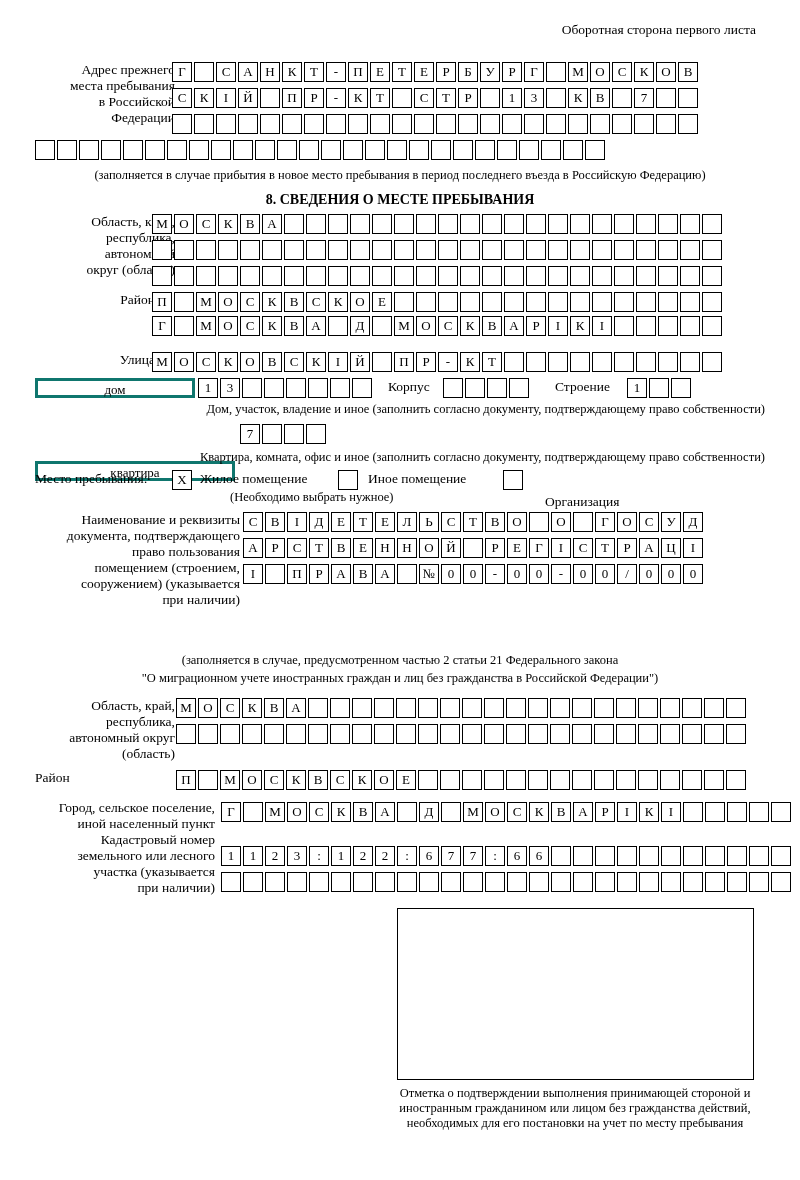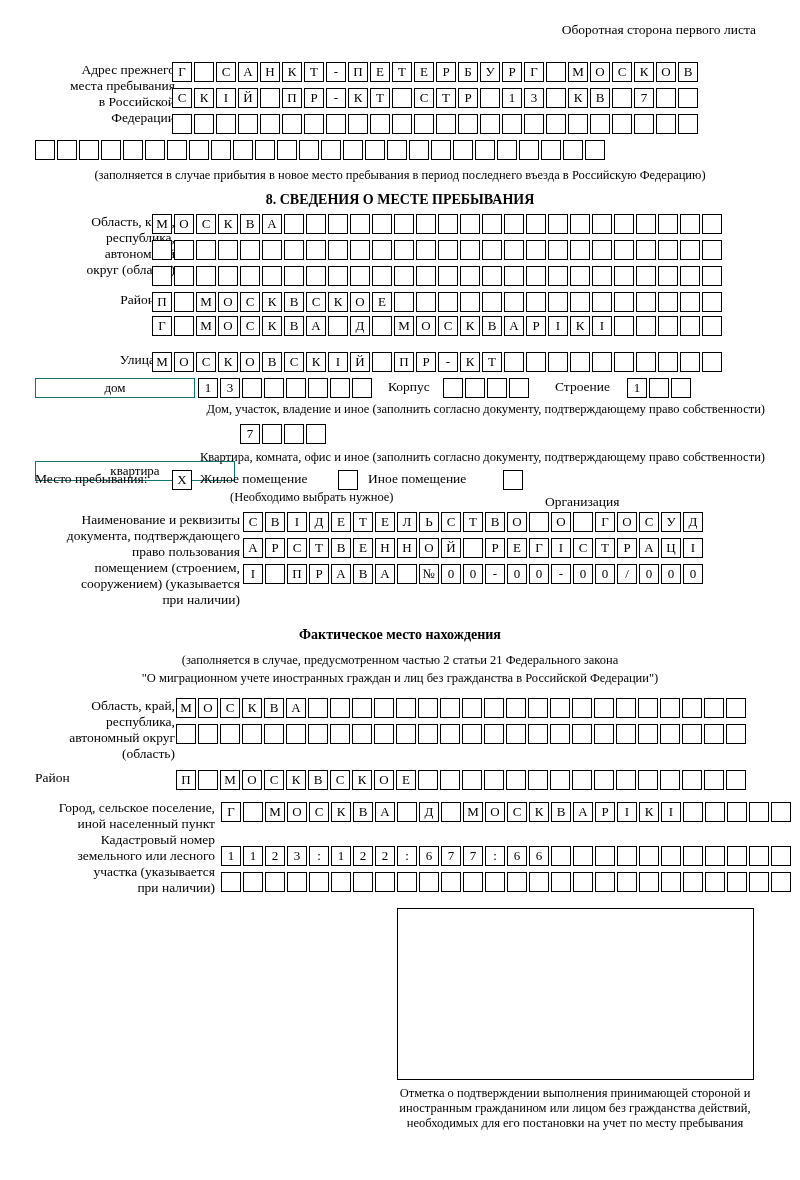--- a/index.html
+++ b/index.html
@@ -44,21 +44,21 @@
     box-sizing: border-box;
     font-size: 13px;
     line-height: 18px;
     text-align: center;
     font-family: "Liberation Serif", serif;
     background: #fff;
   }
   .cell:last-child { margin-right: 0; }
 
   .boxwide {
-    border: 1px solid #0f766e;
+    border: 3px solid #0f766e;
     box-sizing: border-box;
     height: 20px;
     font-size: 13px;
     line-height: 18px;
     text-align: center;
   }
   .center { text-align: center; }
 
   .bigbox {
     border: 1px solid #000;
@@ -486,21 +486,20 @@
       <div class="cell">0</div>
       <div class="cell">-</div>
       <div class="cell">0</div>
       <div class="cell">0</div>
       <div class="cell">/</div>
       <div class="cell">0</div>
       <div class="cell">0</div>
       <div class="cell">0</div>
     </div>
 
-  <div class="abs bold center" style="left:35px; top:627px; width:730px; font-size:14px;">Фактическое место нахождения</div>
   <div class="abs small center" style="left:35px; top:653px; width:730px;">(заполняется в случае, предусмотренном частью 2 статьи 21 Федерального закона</div>
   <div class="abs small center" style="left:35px; top:671px; width:730px;">"О миграционном учете иностранных граждан и лиц без гражданства в Российской Федерации")</div>
 
   <div class="abs lbl" style="left:35px; top:698px; width:140px;">Область, край,
 республика,
 автономный округ
 (область)</div>
   <div class="row" id="s3-reg-1" style="left:176px; top:698px;">
       <div class="cell">М</div>
       <div class="cell">О</div>

